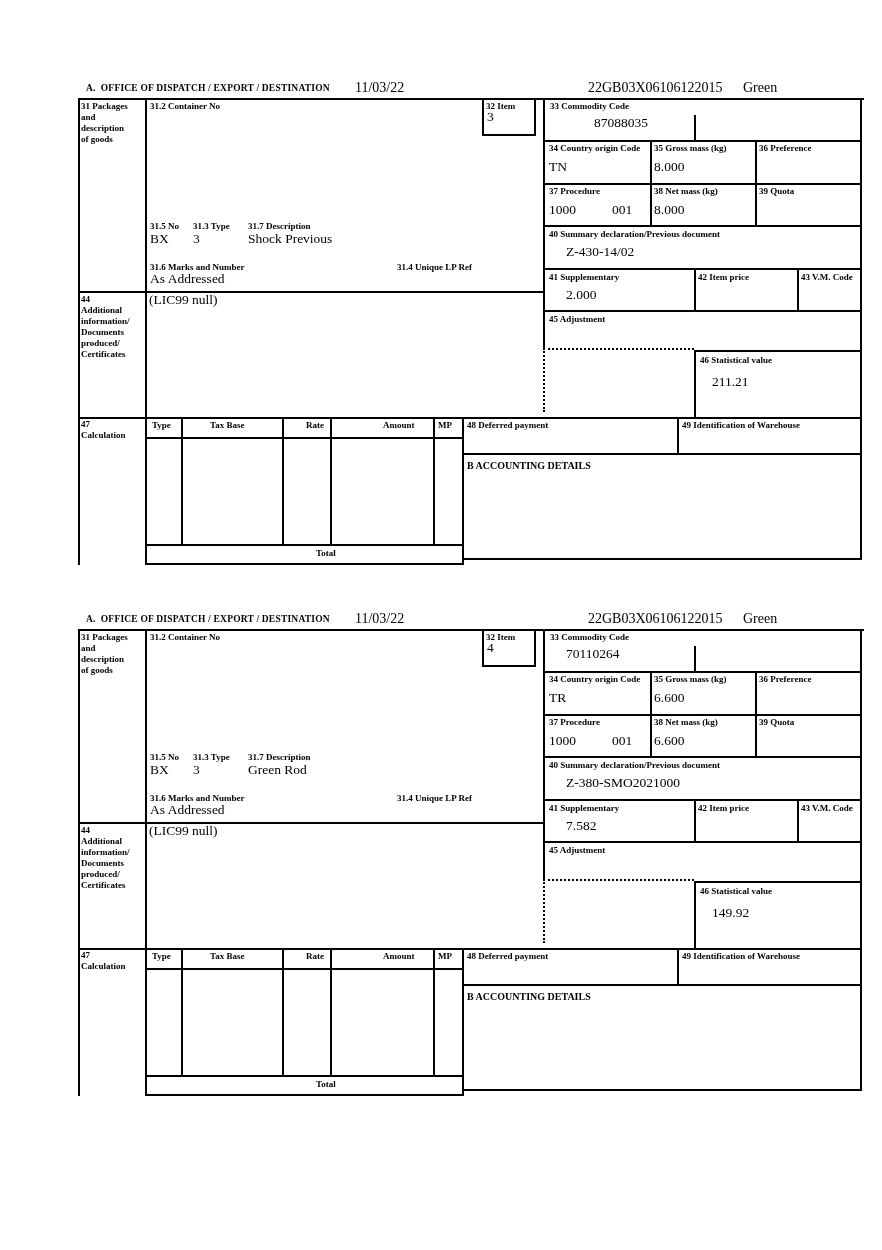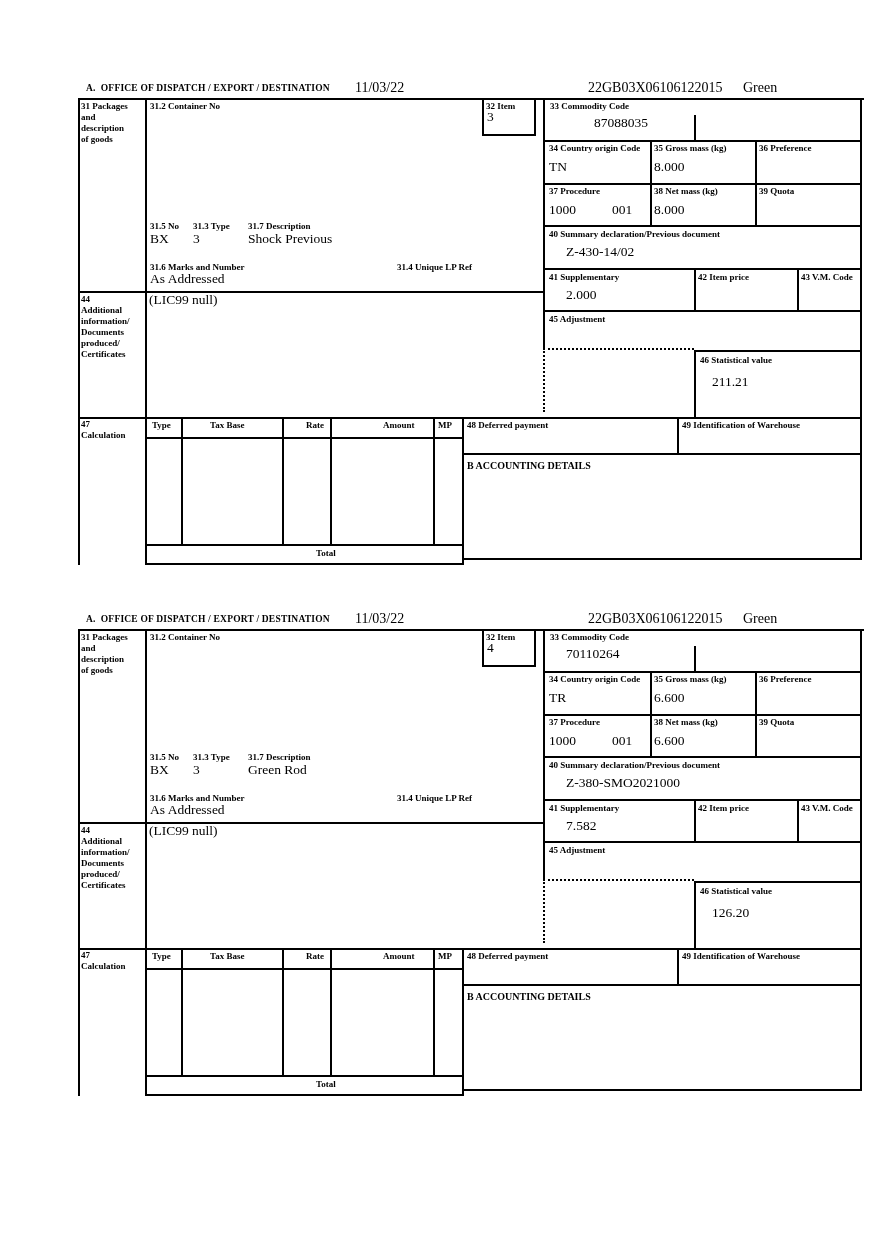--- a/index.html
+++ b/index.html
@@ -218,21 +218,21 @@
     <div class="val" style="left:654px;top:120px;">6.600</div>
     <div class="lab" style="left:759px;top:104px;">39 Quota</div>
     <div class="lab" style="left:549px;top:147px;">40 Summary declaration/Previous document</div>
     <div class="val" style="left:566px;top:162px;">Z-380-SMO2021000</div>
     <div class="lab" style="left:549px;top:190px;">41 Supplementary</div>
     <div class="val" style="left:566px;top:205px;">7.582</div>
     <div class="lab" style="left:698px;top:190px;">42 Item price</div>
     <div class="lab" style="left:801px;top:190px;">43 V.M. Code</div>
     <div class="lab" style="left:549px;top:232px;">45 Adjustment</div>
     <div class="lab" style="left:700px;top:273px;">46 Statistical value</div>
-    <div class="val" style="left:712px;top:292px;">126.20</div>
+    <div class="val" style="left:712px;top:292px;">149.92</div>
 
     <div class="lab" style="left:152px;top:338px;">Type</div>
     <div class="lab" style="left:210px;top:338px;">Tax Base</div>
     <div class="lab" style="left:306px;top:338px;">Rate</div>
     <div class="lab" style="left:383px;top:338px;">Amount</div>
     <div class="lab" style="left:438px;top:338px;">MP</div>
     <div class="lab" style="left:467px;top:338px;">48 Deferred payment</div>
     <div class="lab" style="left:682px;top:338px;">49 Identification of Warehouse</div>
     <div class="acct" style="left:467px;top:378px;">B ACCOUNTING DETAILS</div>
     <div class="lab" style="left:316px;top:466px;">Total</div>

